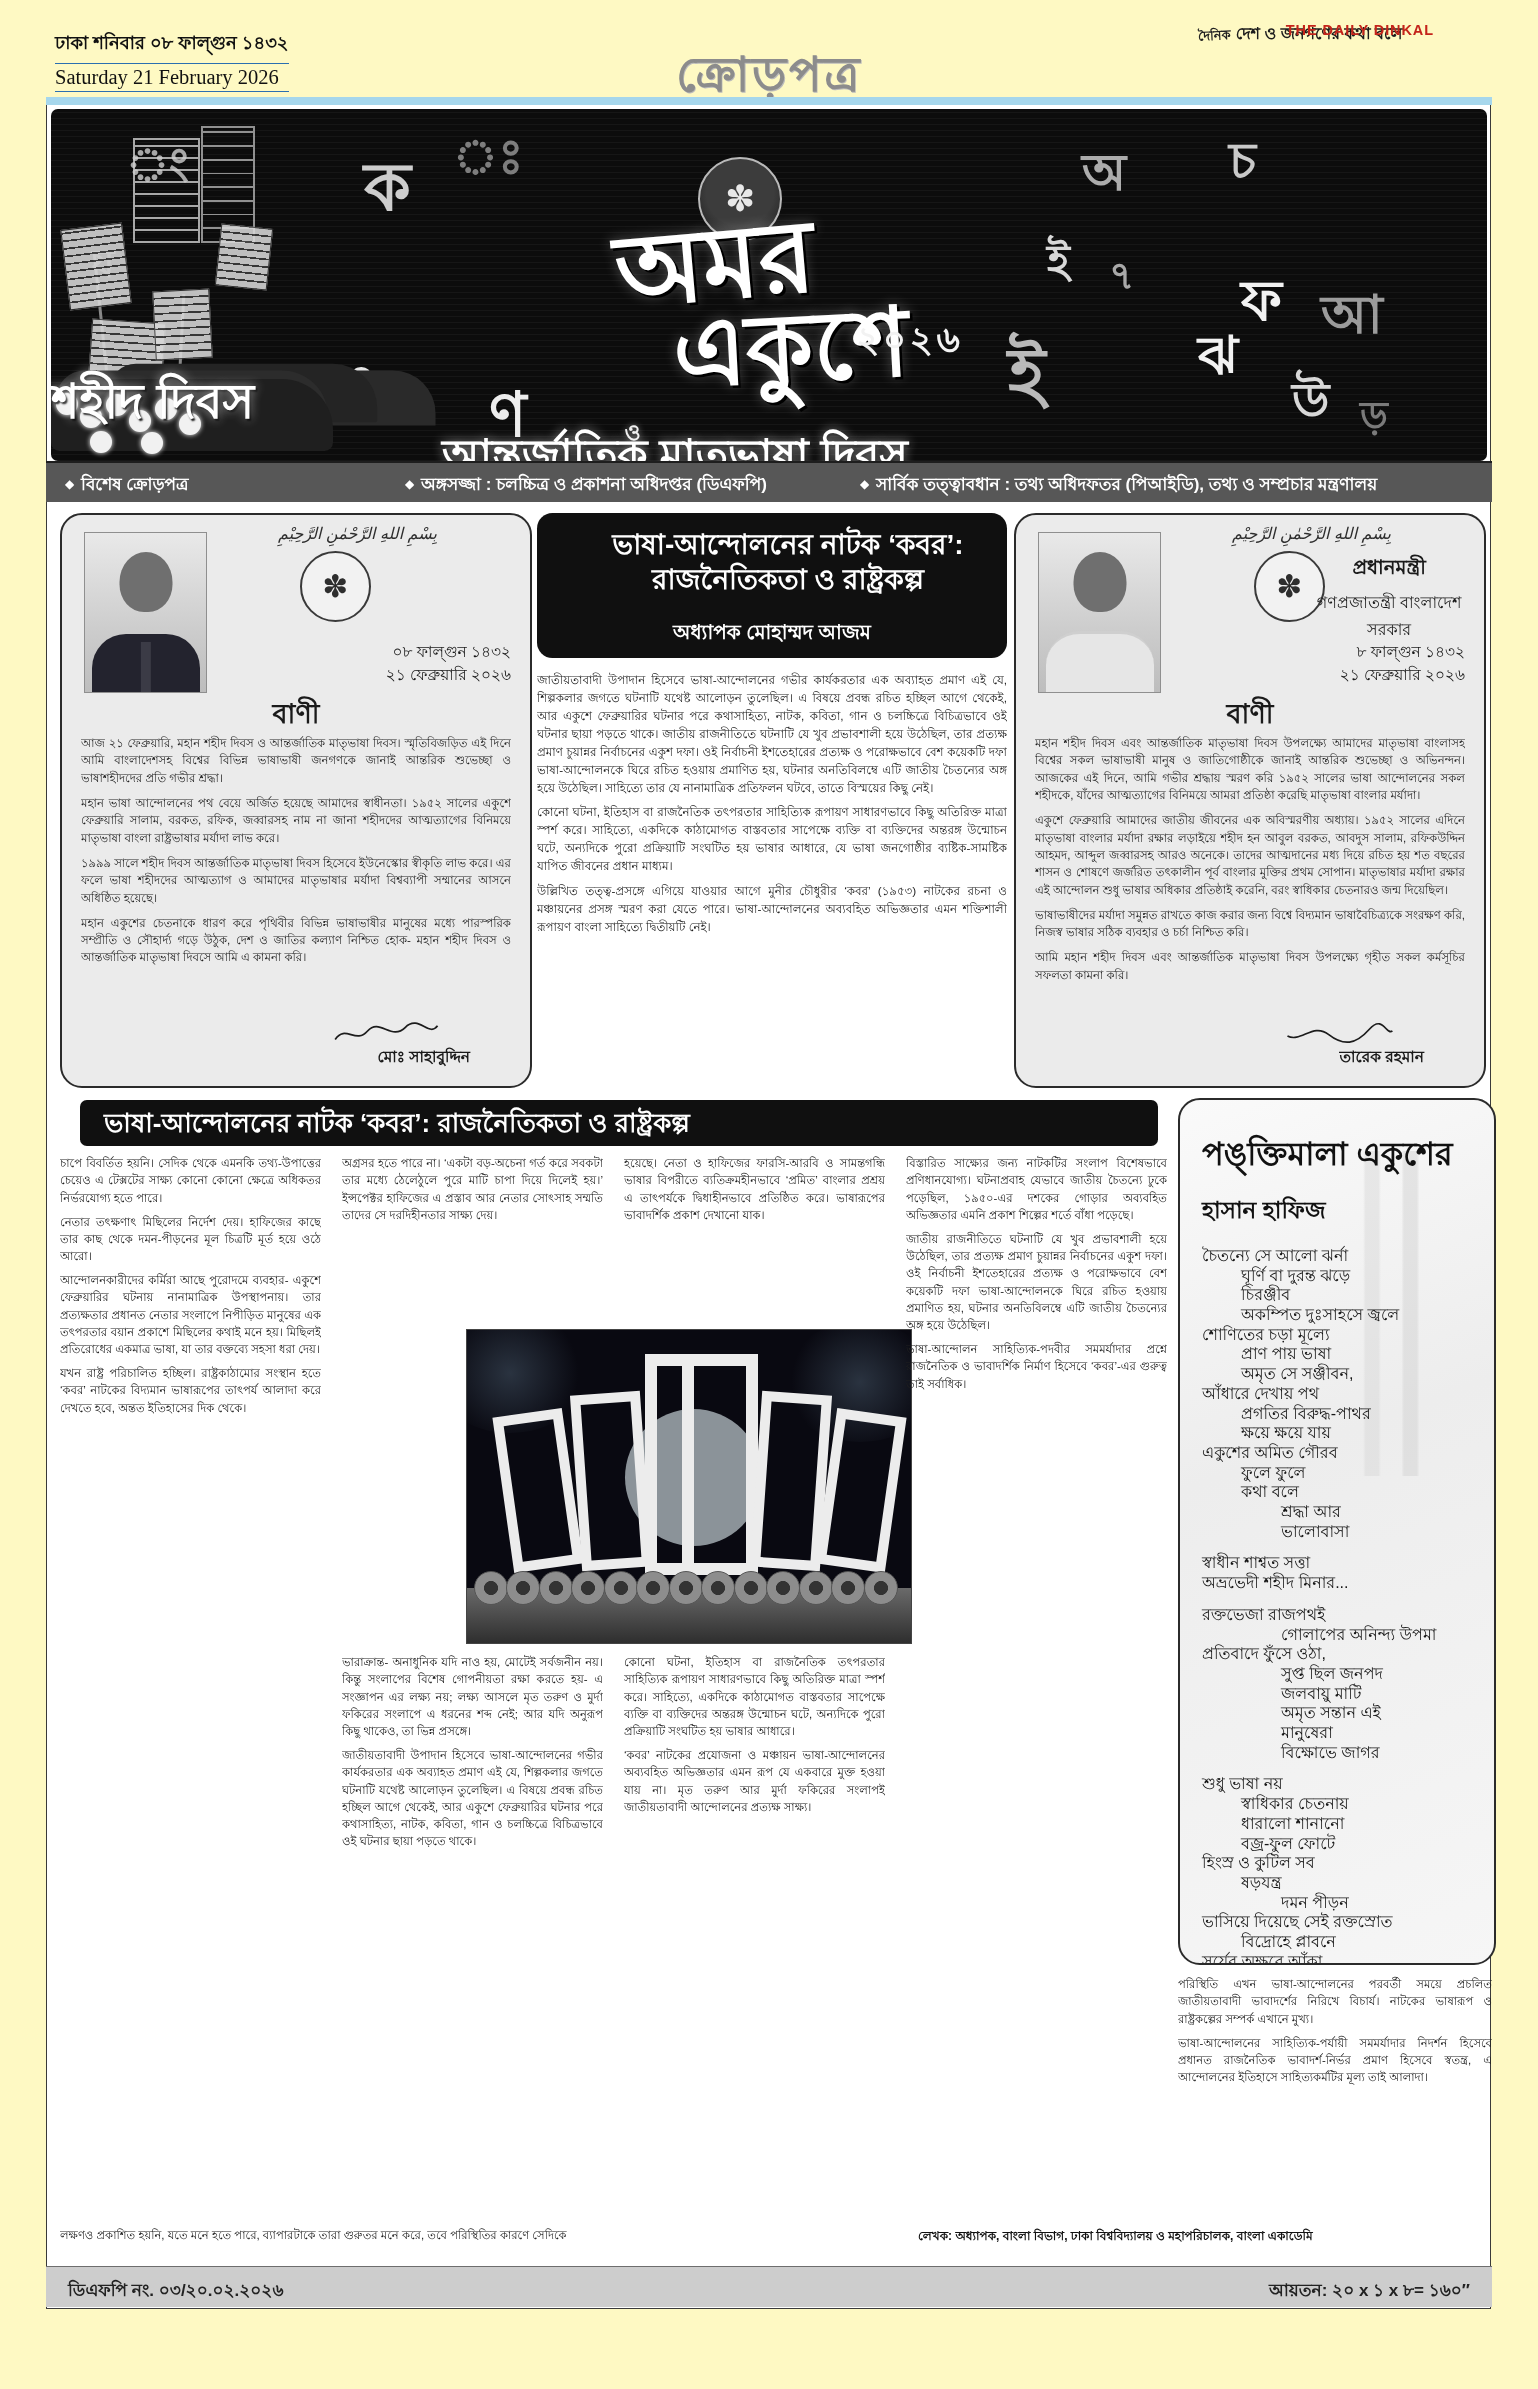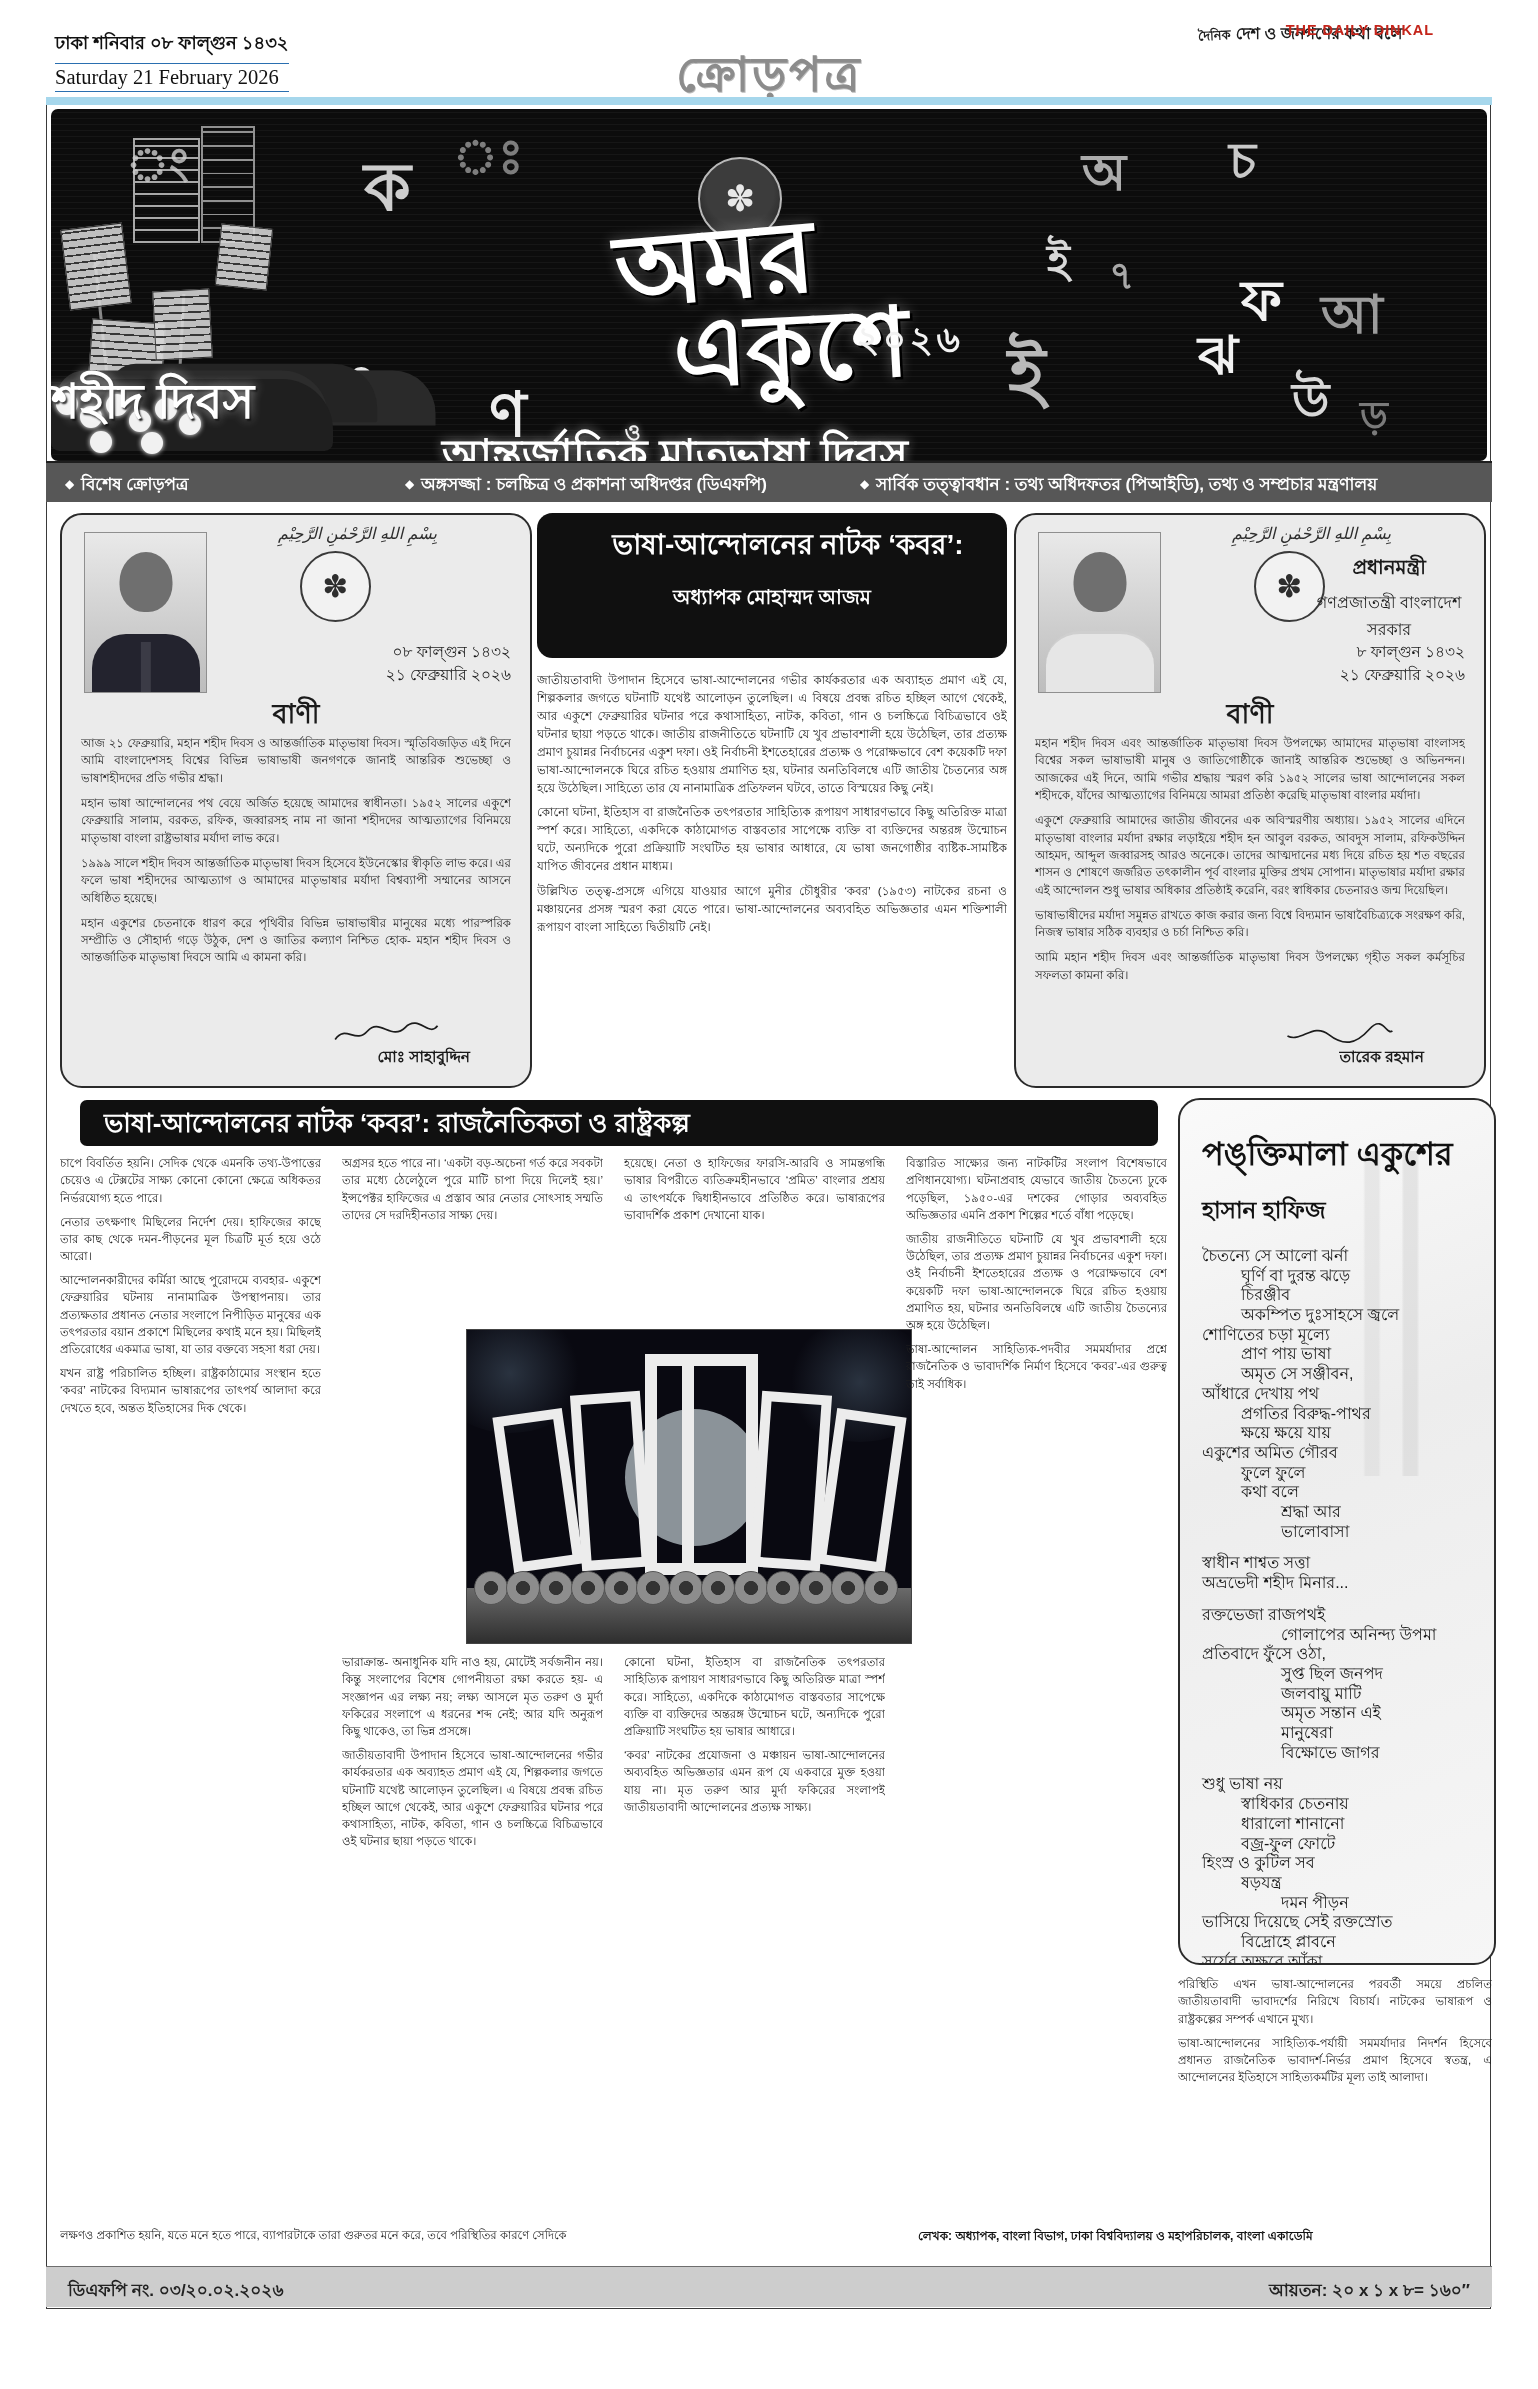--- a/index.html
+++ b/index.html
@@ -1,16 +1,16 @@
 <!DOCTYPE html>
 <html style="font-size:13.7px"><head>
 <meta charset="utf-8">
 <style>
   html,body{margin:0;padding:0;background:#888;}
-  .sheet{position:relative;width:1538px;height:2389px;background:#ffffff;overflow:hidden;
+  .sheet{position:relative;width:1538px;height:2389px;background:#fef9c3;overflow:hidden;
          font-family:"Liberation Sans","DejaVu Sans",sans-serif;color:#1a1a1a;}
   .frame{position:absolute;left:46px;top:104px;width:1443px;height:2203px;border:1.7px solid #3a3a3a;background:#fff;}
 
   
   .hdr-left{position:absolute;left:55px;top:29px;}
   .hdr-date-bn{font-size:18px;font-weight:bold;color:#111;border-bottom:1.7px solid #2a6fb0;padding-bottom:3.4px;}
   .hdr-date-en{font-family:"Liberation Serif",serif;font-size:20.5px;color:#111;border-bottom:1.7px solid #2a6fb0;padding-bottom:1.7px;margin-top:1.7px;}
   .hdr-center{position:absolute;left:547px;top:38px;width:444px;text-align:center;
               font-size:48px;font-weight:900;color:#8c8c8c;letter-spacing:2.6px;text-shadow:0.9px 0.9px 0 #bbb;}
   .masthead{position:absolute;right:48px;top:20.5px;width:342px;text-align:center;}
@@ -276,20 +276,21 @@
       </div>
     <svg class="sig" width="111" height="29" viewBox="0 0 130 34">
       <path d="M6 24 C18 6, 30 30, 44 14 S72 26, 88 10 S116 22, 126 8" stroke="#1c1c1c" stroke-width="2" fill="none"></path>
     </svg>
     <div class="sig-name">মোঃ সাহাবুদ্দিন</div>
   </div>
 
   <div class="art-head">
     <div class="art-title">
       <div>ভাষা-আন্দোলনের নাটক ‘কবর’:</div>
+      <div>রাজনৈতিকতা ও রাষ্ট্রকল্প</div>
     </div>
     <div class="art-byline">অধ্যাপক মোহাম্মদ আজম</div>
   </div>
   <div class="art-intro">
 
   <p>জাতীয়তাবাদী উপাদান হিসেবে ভাষা-আন্দোলনের গভীর কার্যকরতার এক অব্যাহত প্রমাণ এই যে, শিল্পকলার জগতে ঘটনাটি যথেষ্ট আলোড়ন তুলেছিল। এ বিষয়ে প্রবন্ধ রচিত হচ্ছিল আগে থেকেই, আর একুশে ফেব্রুয়ারির ঘটনার পরে কথাসাহিত্য, নাটক, কবিতা, গান ও চলচ্চিত্রে বিচিত্রভাবে ওই ঘটনার ছায়া পড়তে থাকে। জাতীয় রাজনীতিতে ঘটনাটি যে খুব প্রভাবশালী হয়ে উঠেছিল, তার প্রত্যক্ষ প্রমাণ চুয়ান্নর নির্বাচনের একুশ দফা। ওই নির্বাচনী ইশতেহারের প্রত্যক্ষ ও পরোক্ষভাবে বেশ কয়েকটি দফা ভাষা-আন্দোলনকে ঘিরে রচিত হওয়ায় প্রমাণিত হয়, ঘটনার অনতিবিলম্বে এটি জাতীয় চৈতন্যের অঙ্গ হয়ে উঠেছিল। সাহিত্যে তার যে নানামাত্রিক প্রতিফলন ঘটবে, তাতে বিস্ময়ের কিছু নেই।</p>
       <p>কোনো ঘটনা, ইতিহাস বা রাজনৈতিক তৎপরতার সাহিত্যিক রূপায়ণ সাধারণভাবে কিছু অতিরিক্ত মাত্রা স্পর্শ করে। সাহিত্যে, একদিকে কাঠামোগত বাস্তবতার সাপেক্ষে ব্যক্তি বা ব্যক্তিদের অন্তরঙ্গ উন্মোচন ঘটে, অন্যদিকে পুরো প্রক্রিয়াটি সংঘটিত হয় ভাষার আধারে, যে ভাষা জনগোষ্ঠীর ব্যষ্টিক-সামষ্টিক যাপিত জীবনের প্রধান মাধ্যম।</p>
       <p>উল্লিখিত তত্ত্ব-প্রসঙ্গে এগিয়ে যাওয়ার আগে মুনীর চৌধুরীর ‘কবর’ (১৯৫৩) নাটকের রচনা ও মঞ্চায়নের প্রসঙ্গ স্মরণ করা যেতে পারে। ভাষা-আন্দোলনের অব্যবহিত অভিজ্ঞতার এমন শক্তিশালী রূপায়ণ বাংলা সাহিত্যে দ্বিতীয়টি নেই।</p>
     </div>
 

